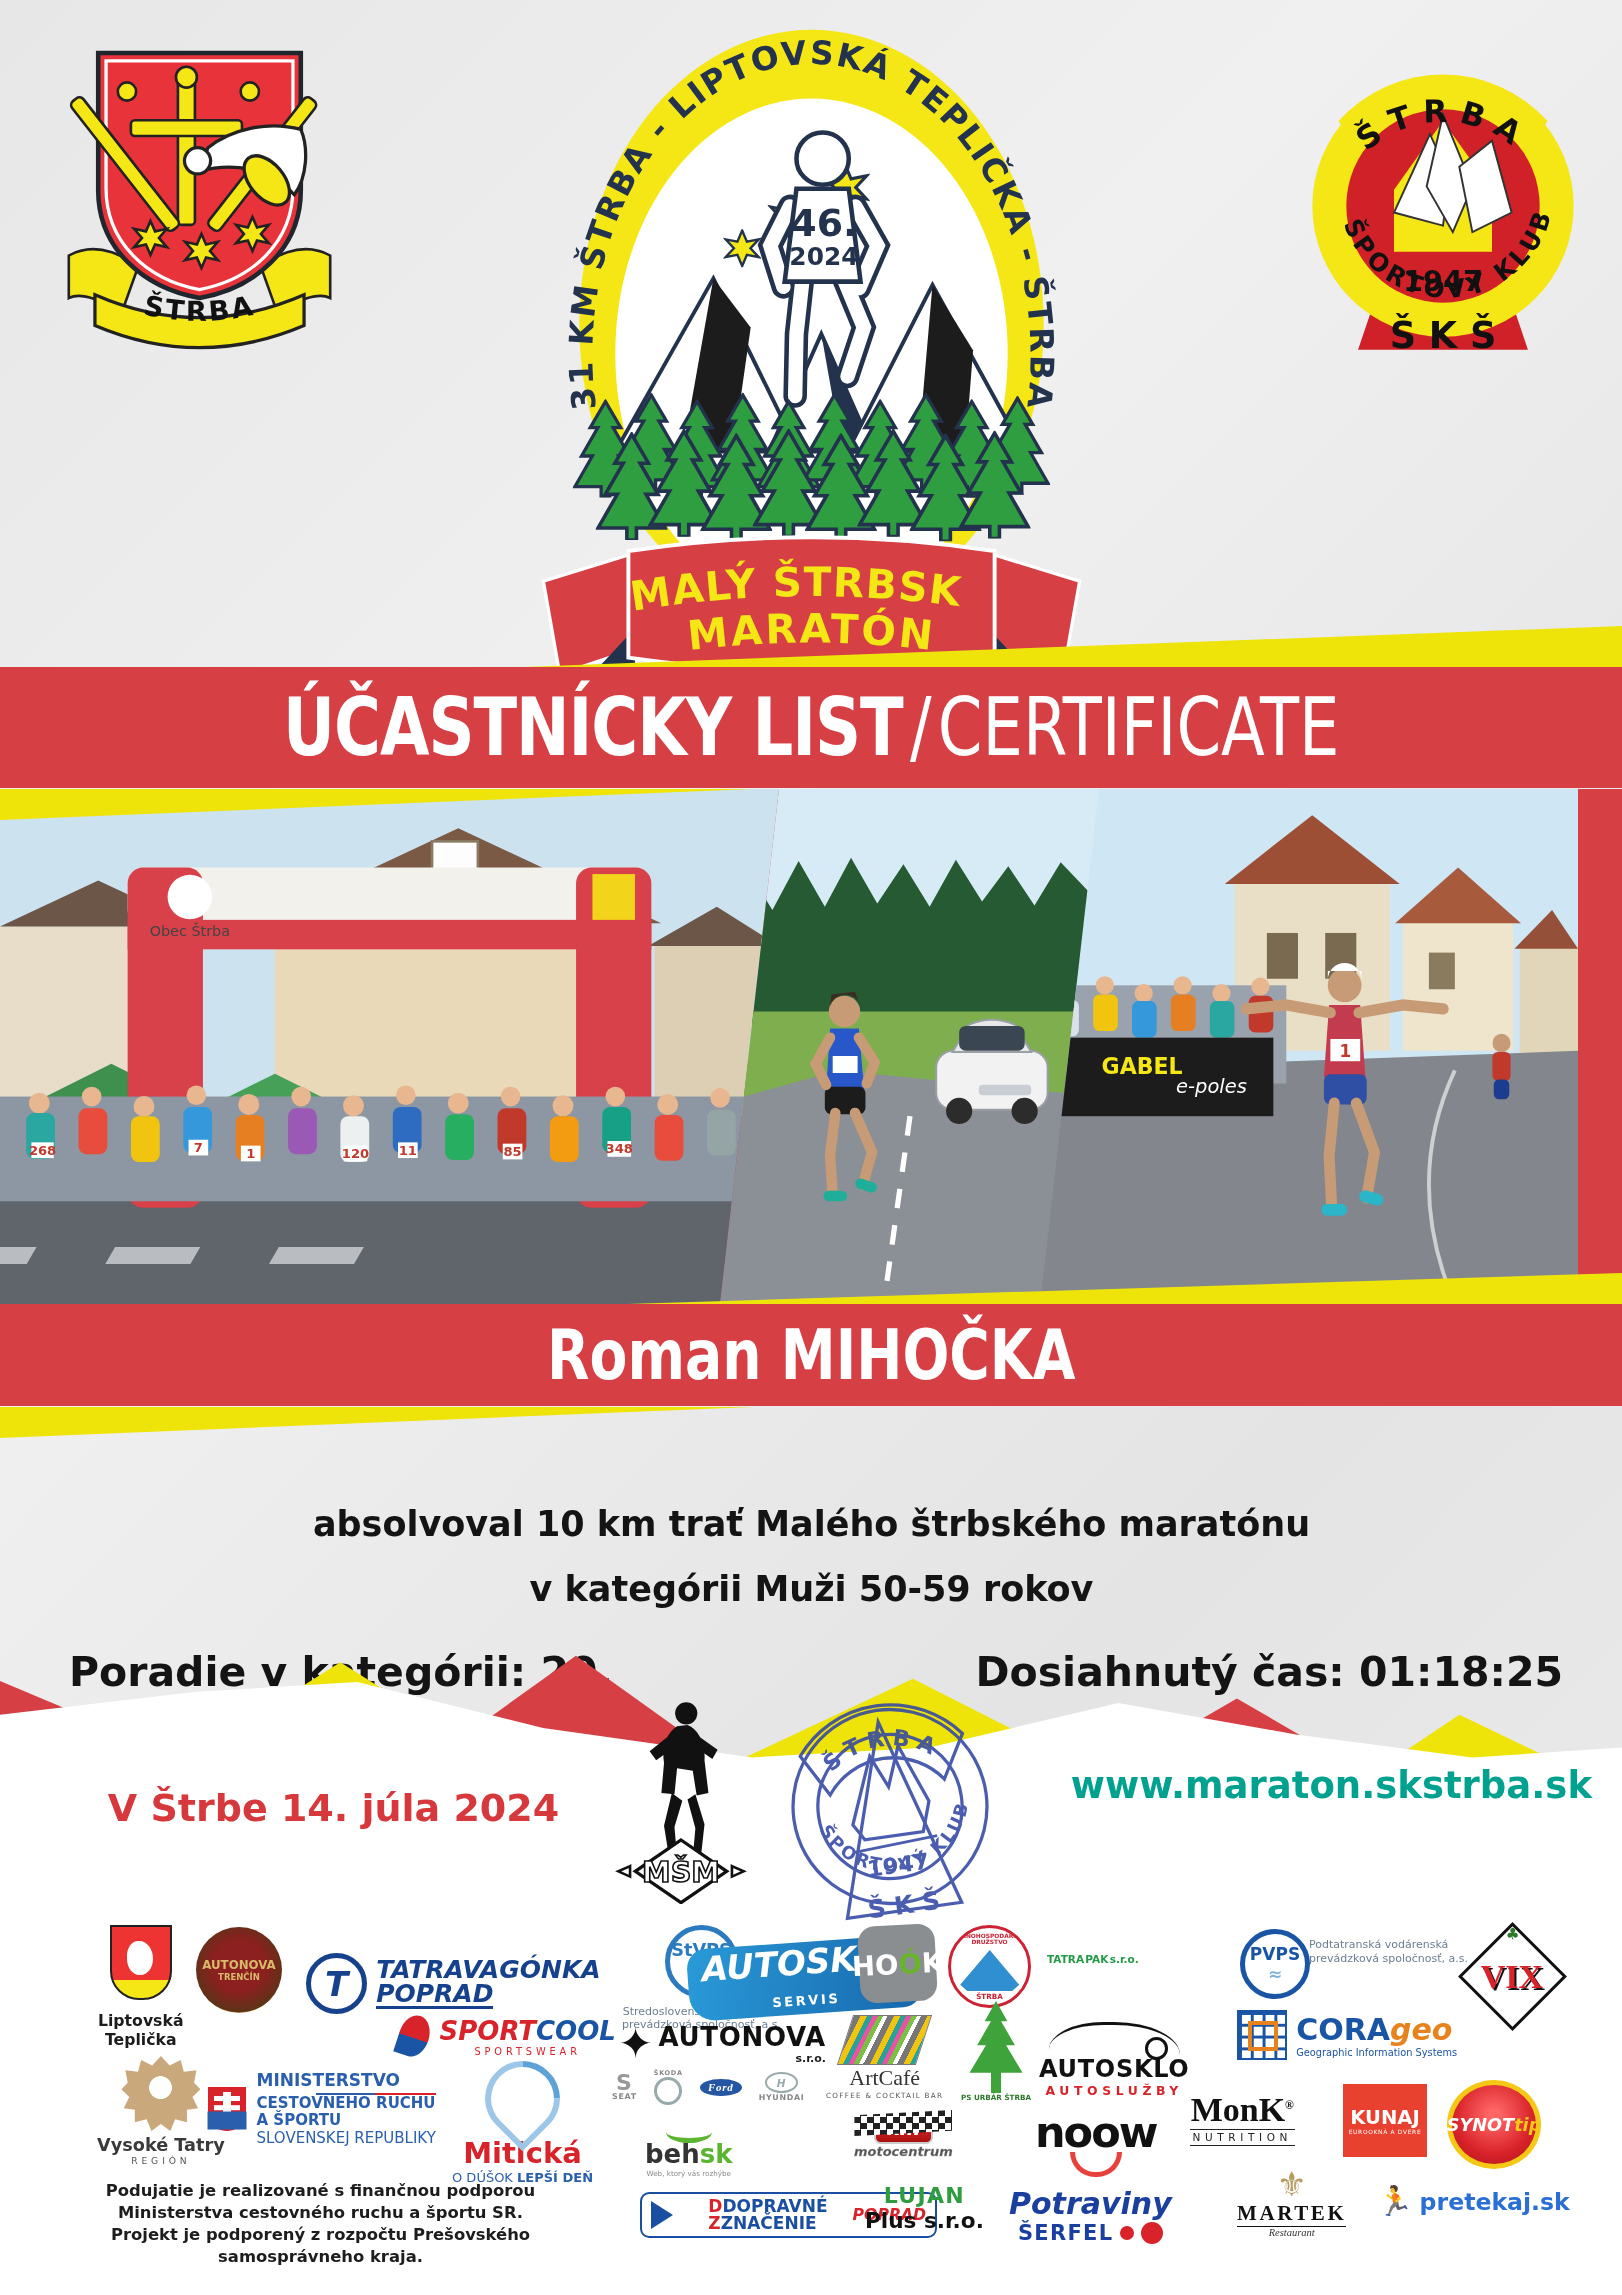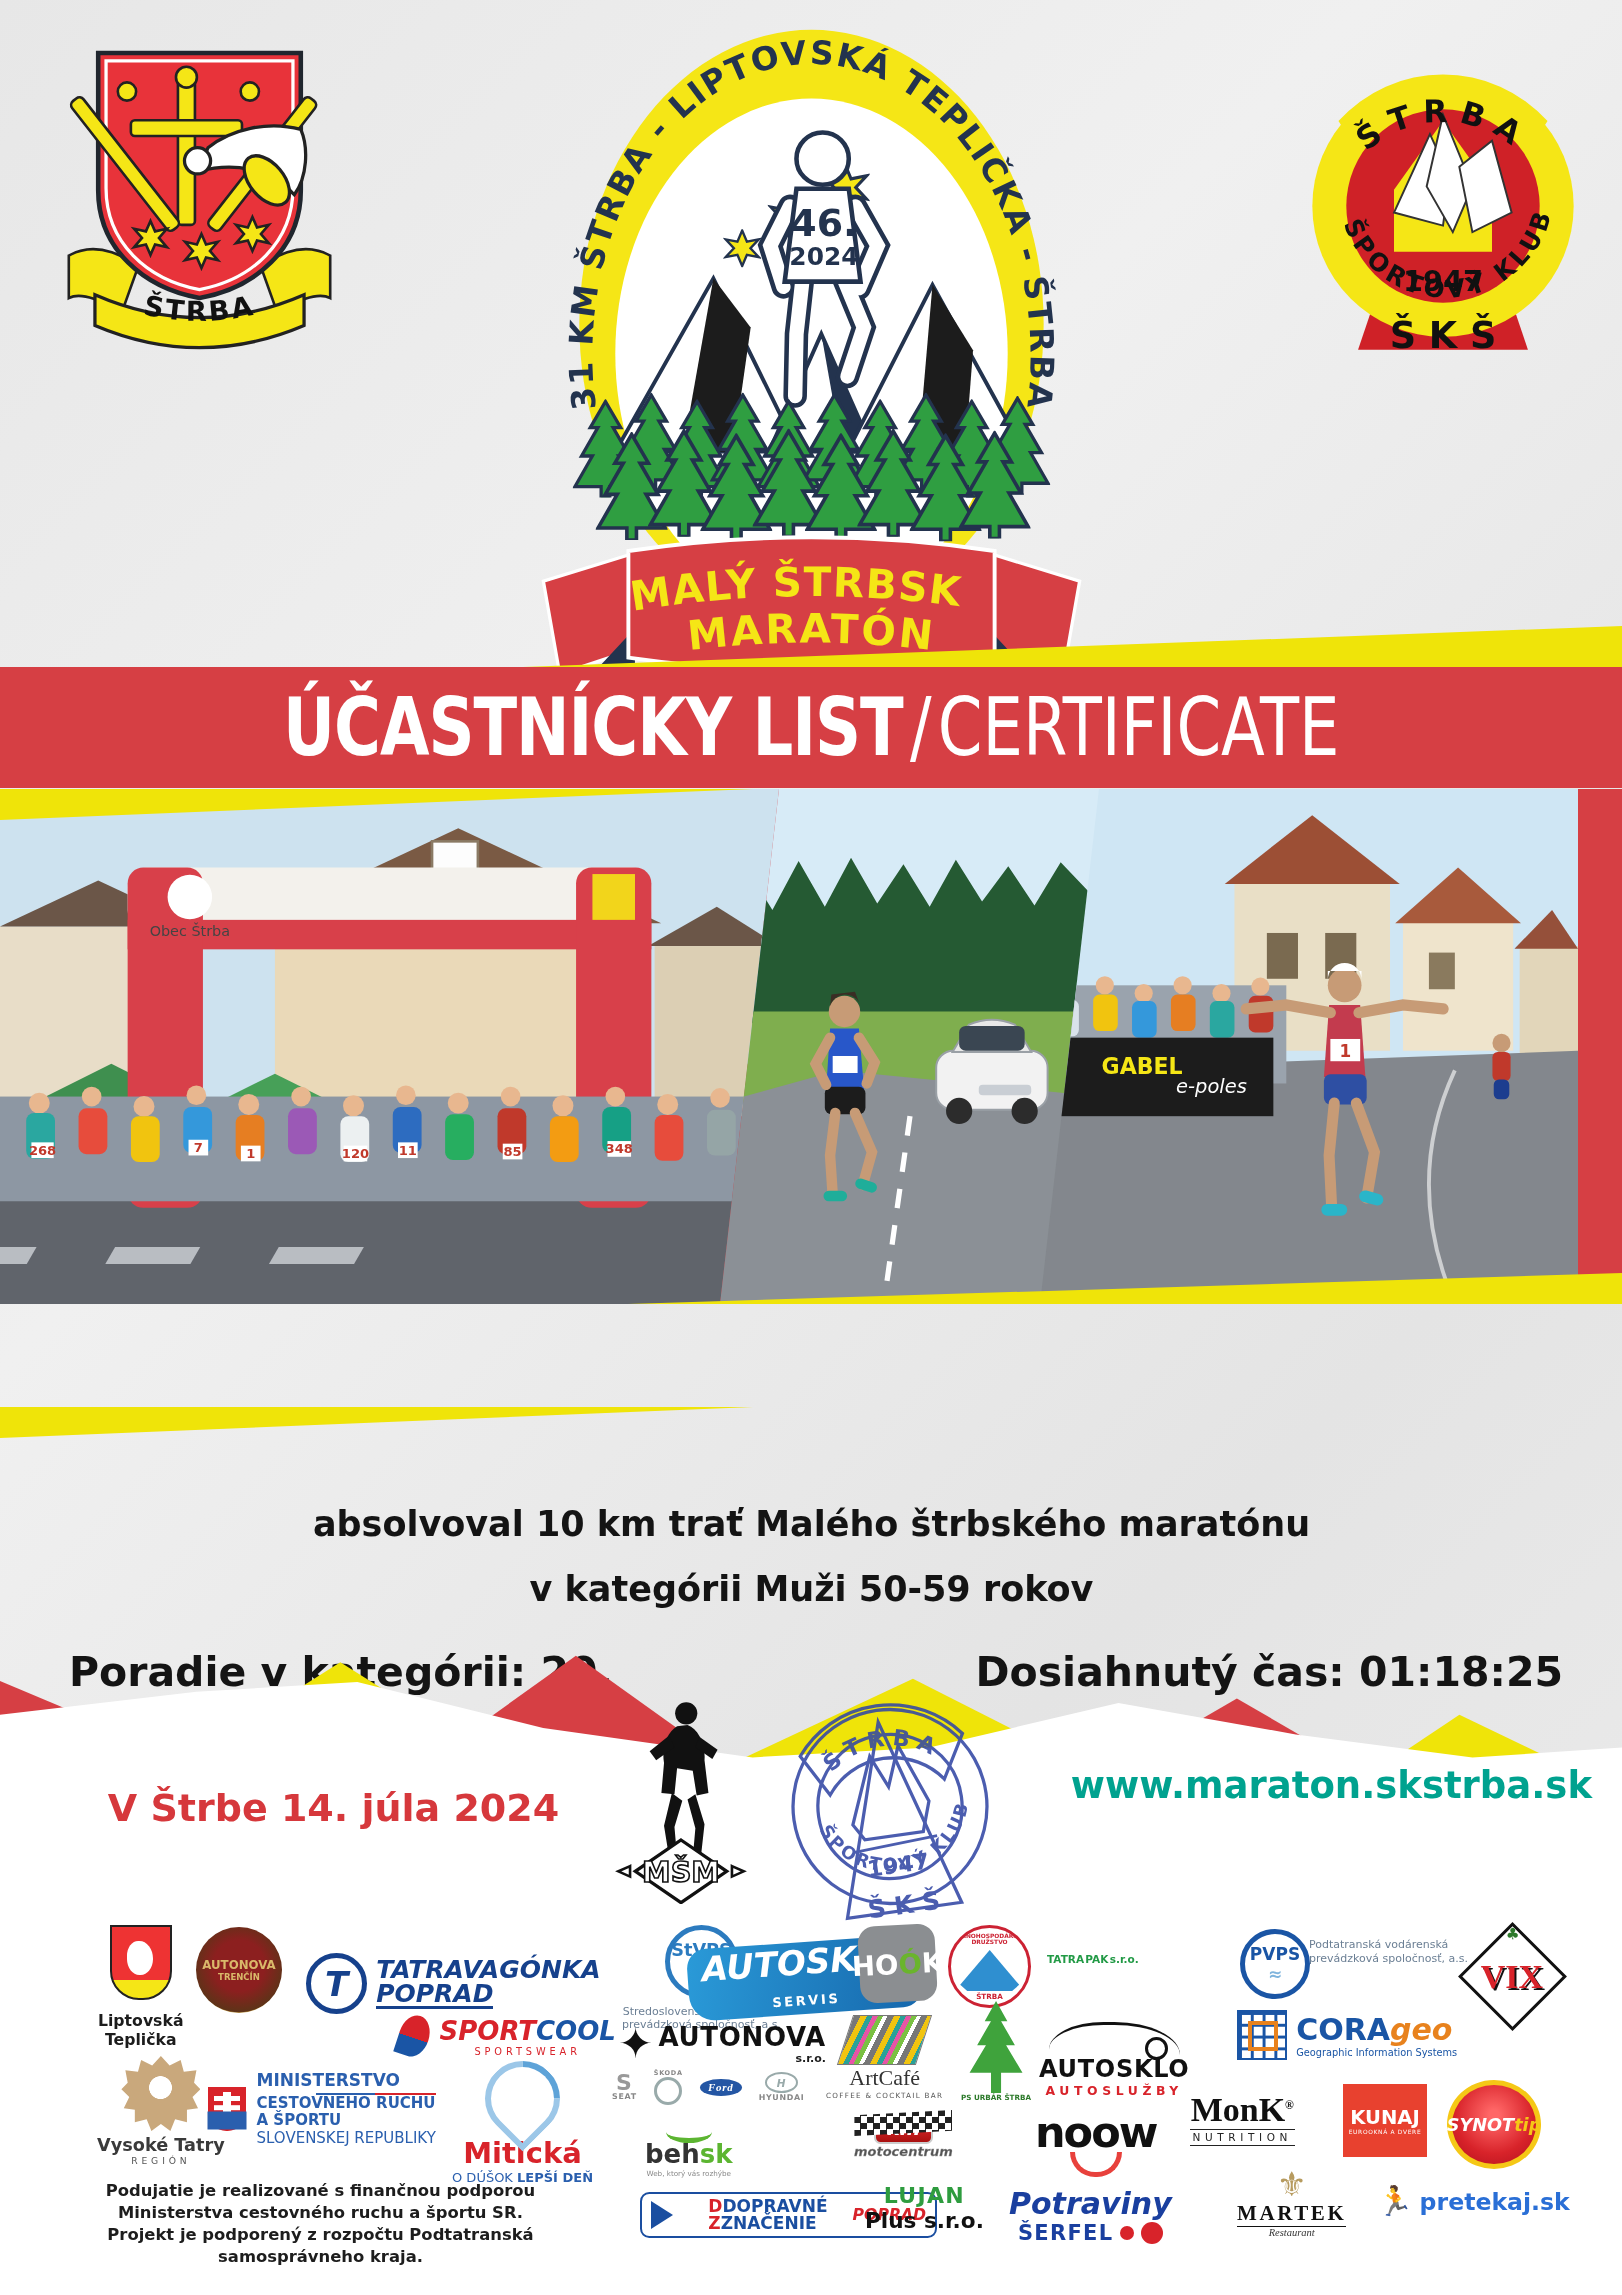--- a/index.html
+++ b/index.html
@@ -501,20 +501,23 @@
             <circle cx="712" cy="388" r="14" fill="#c79b76"></circle>
             <rect x="698" y="402" width="28" height="44" rx="8" fill="#c0392b"></rect>
             <rect x="700" y="444" width="24" height="30" rx="8" fill="#1c3d8f"></rect>
           </g>
       </svg>
     </div>
   </div>
   <div class="wedge w2"></div>
 
   <div class="wedge w3"></div>
+  <div class="band band-name">
+    <div class="cond name-text">Roman MIHOČKA</div>
+  </div>
   <div class="wedge w4"></div>
 
   <div class="line-center" style="top:1504px;">absolvoval 10 km trať Malého štrbského maratónu</div>
   <div class="line-center" style="top:1569px;">v kategórii Muži 50-59 rokov</div>
   <div class="results">
     <div class="left"><span>Poradie v kategórii:</span> <span>20.</span></div>
     <div class="right"><span>Dosiahnutý čas:</span> <span>01:18:25</span></div>
   </div>
 
   <svg class="abs" style="left:0;top:1623px;z-index:5;" width="1623" height="236" viewBox="0 0 2480 360" preserveAspectRatio="none">
@@ -733,21 +736,21 @@
   </div>
   <div class="sp" style="left:1447px;top:2080px;">
     <div class="synot">
         <div class="t"><span>SYNOT</span><b>tip</b></div>
       </div>
   </div>
 
   <div class="support">
     <div>Podujatie je realizované s finančnou podporou</div>
     <div>Ministerstva cestovného ruchu a športu SR.</div>
-    <div>Projekt je podporený z rozpočtu Podtatranská samosprávneho kraja.</div>
+    <div>Projekt je podporený z rozpočtu Prešovského samosprávneho kraja.</div>
   </div>
   <div class="sp dz" style="left:640px;top:2192px;gap:25px;">
     <div class="arr"></div>
     <div class="t">
         <div><b>D</b><span>DOPRAVNÉ</span></div>
         <div><b>Z</b><span>ZNAČENIE</span></div>
       </div>
     <div class="pp">POPRAD</div>
   </div>
   <div class="sp lujan" style="left:865px;top:2183px;">

